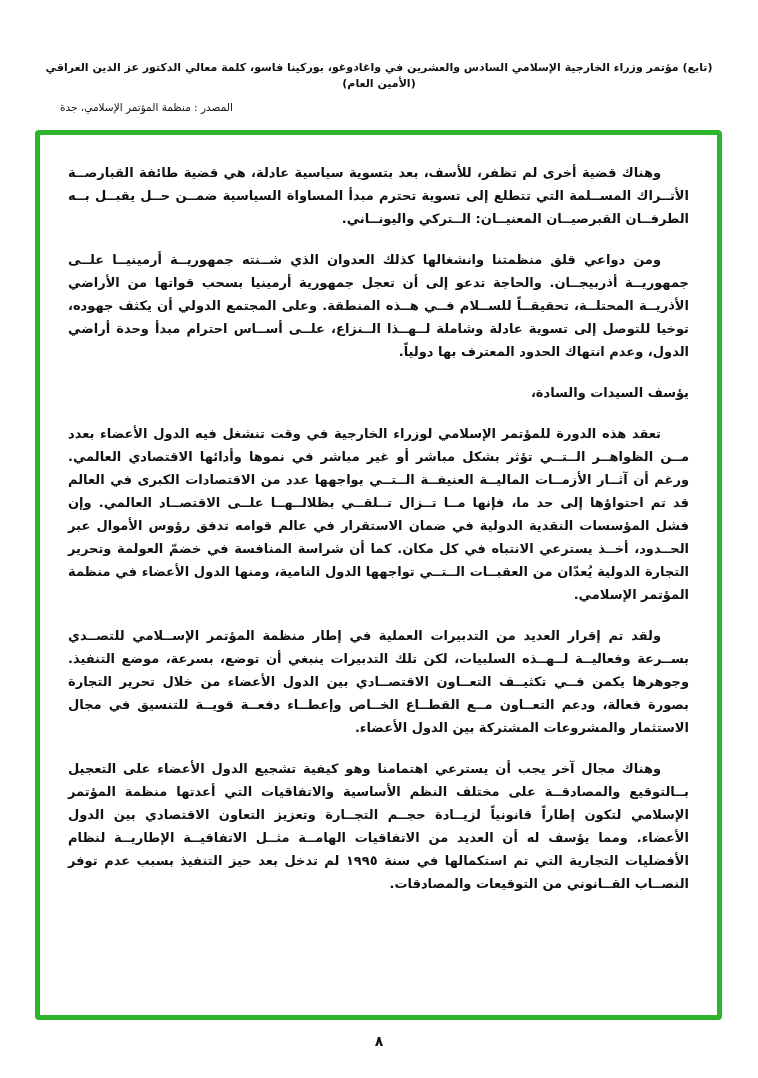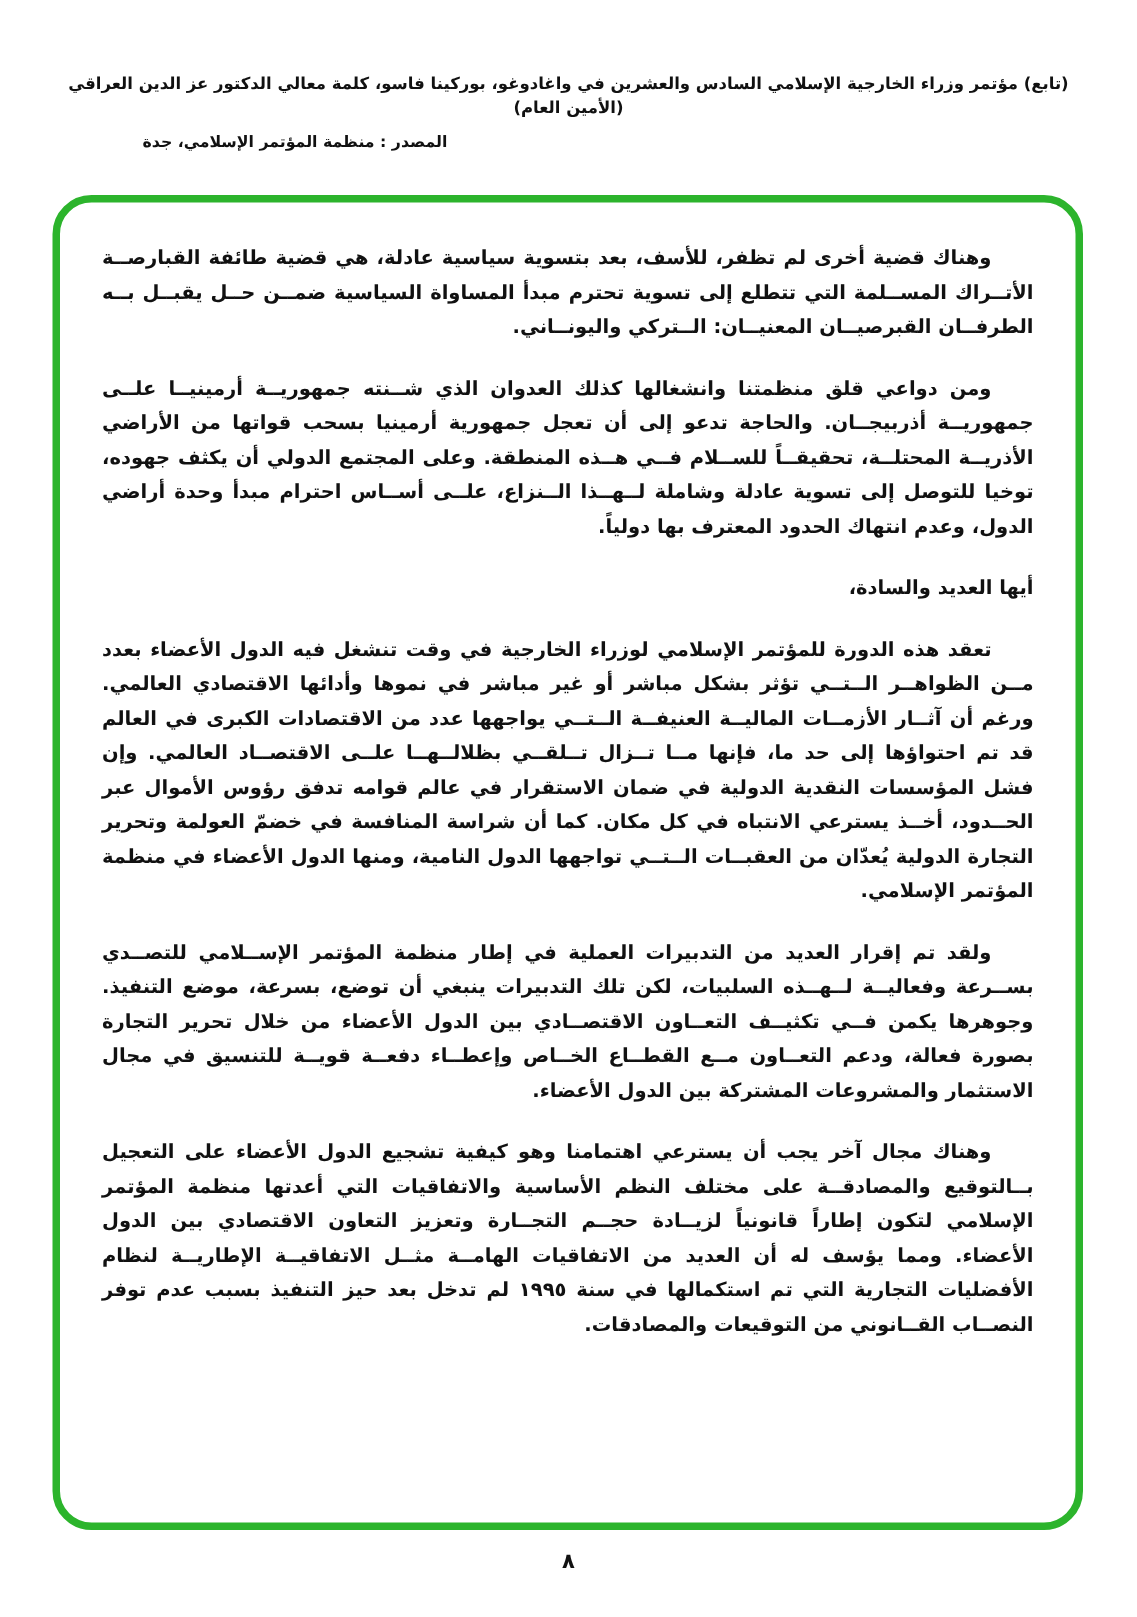--- a/index.html
+++ b/index.html
@@ -12,48 +12,48 @@
     position: relative;
     width: 758px;
     height: 1078px;
     background: #ffffff;
     direction: rtl;
     color: #111111;
     overflow: hidden;
   }
   .doc-header {
     position: absolute;
-    top: 48px;
+    top: 60px;
     left: 0;
     right: 0;
   }
   .doc-header .title {
     text-align: center;
     font-size: 11px;
     font-weight: 700;
     padding: 0 40px;
     line-height: 16px;
   }
   .doc-header .source {
     margin-top: 9px;
     font-size: 10.5px;
-    font-weight: 700;
+    font-weight: 400;
     direction: rtl;
     text-align: left;
-    padding-left: 95px;
+    padding-left: 60px;
   }
   .content-frame {
     position: absolute;
     top: 130px;
     left: 35px;
     width: 687px;
     height: 890px;
     box-sizing: border-box;
     border: 5px solid #2cb42c;
-    border-radius: 26px;
+    border-radius: 4px;
     padding: 26px 28px 20px 28px;
     background: #ffffff;
   }
   .content-frame p {
     margin: 0 0 18px 0;
     font-size: 13px;
     font-weight: 700;
     line-height: 23px;
     text-align: justify;
     text-indent: 28px;
@@ -80,21 +80,21 @@
 <div class="page">
 
   <div class="doc-header">
     <div class="title">(تابع) مؤتمر وزراء الخارجية الإسلامي السادس والعشرين في واغادوغو، بوركينا فاسو، كلمة معالي الدكتور عز الدين العراقي (الأمين العام)</div>
     <div class="source">المصدر :  منظمة المؤتمر الإسلامي، جدة</div>
   </div>
 
   <div class="content-frame">
     <p>وهناك قضية أخرى لم تظفر، للأسف، بعد بتسوية سياسية عادلة، هي قضية طائفة القبارصــة الأتــراك المســلمة التي تتطلع إلى تسوية تحترم مبدأ المساواة السياسية ضمــن حــل يقبــل بــه الطرفــان القبرصيــان المعنيــان: الــتركي واليونــاني.</p>
     <p>ومن دواعي قلق منظمتنا وانشغالها كذلك العدوان الذي شــنته جمهوريــة أرمينيــا علــى جمهوريــة أذربيجــان. والحاجة تدعو إلى أن تعجل جمهورية أرمينيا بسحب قواتها من الأراضي الأذريــة المحتلــة، تحقيقــاً للســلام فــي هــذه المنطقة. وعلى المجتمع الدولي أن يكثف جهوده، توخيا للتوصل إلى تسوية عادلة وشاملة لــهــذا الــنزاع، علــى أســاس احترام مبدأ وحدة أراضي الدول، وعدم انتهاك الحدود المعترف بها دولياً.</p>
-    <p class="salutation">أيها العديد والسادة،</p>
+    <p class="salutation">يؤسف السيدات والسادة،</p>
     <p>تعقد هذه الدورة للمؤتمر الإسلامي لوزراء الخارجية في وقت تنشغل فيه الدول الأعضاء بعدد مــن الظواهــر الــتــي تؤثر بشكل مباشر أو غير مباشر في نموها وأدائها الاقتصادي العالمي. ورغم أن آثــار الأزمــات الماليــة العنيفــة الــتــي يواجهها عدد من الاقتصادات الكبرى في العالم قد تم احتواؤها إلى حد ما، فإنها مــا تــزال تــلقــي بظلالــهــا علــى الاقتصــاد العالمي. وإن فشل المؤسسات النقدية الدولية في ضمان الاستقرار في عالم قوامه تدفق رؤوس الأموال عبر الحــدود، أخــذ يسترعي الانتباه في كل مكان. كما أن شراسة المنافسة في خضمّ العولمة وتحرير التجارة الدولية يُعدّان من العقبــات الــتــي تواجهها الدول النامية، ومنها الدول الأعضاء في منظمة المؤتمر الإسلامي.</p>
     <p>ولقد تم إقرار العديد من التدبيرات العملية في إطار منظمة المؤتمر الإســلامي للتصــدي بســرعة وفعاليــة لــهــذه السلبيات، لكن تلك التدبيرات ينبغي أن توضع، بسرعة، موضع التنفيذ. وجوهرها يكمن فــي تكثيــف التعــاون الاقتصــادي بين الدول الأعضاء من خلال تحرير التجارة بصورة فعالة، ودعم التعــاون مــع القطــاع الخــاص وإعطــاء دفعــة قويــة للتنسيق في مجال الاستثمار والمشروعات المشتركة بين الدول الأعضاء.</p>
     <p>وهناك مجال آخر يجب أن يسترعي اهتمامنا وهو كيفية تشجيع الدول الأعضاء على التعجيل بــالتوقيع والمصادقــة على مختلف النظم الأساسية والاتفاقيات التي أعدتها منظمة المؤتمر الإسلامي لتكون إطاراً قانونياً لزيــادة حجــم التجــارة وتعزيز التعاون الاقتصادي بين الدول الأعضاء. ومما يؤسف له أن العديد من الاتفاقيات الهامــة مثــل الاتفاقيــة الإطاريــة لنظام الأفضليات التجارية التي تم استكمالها في سنة ١٩٩٥ لم تدخل بعد حيز التنفيذ بسبب عدم توفر النصــاب القــانوني من التوقيعات والمصادقات.</p>
   </div>
 
   <div class="page-number">٨</div>
 
 </div>
 
 </body></html>

